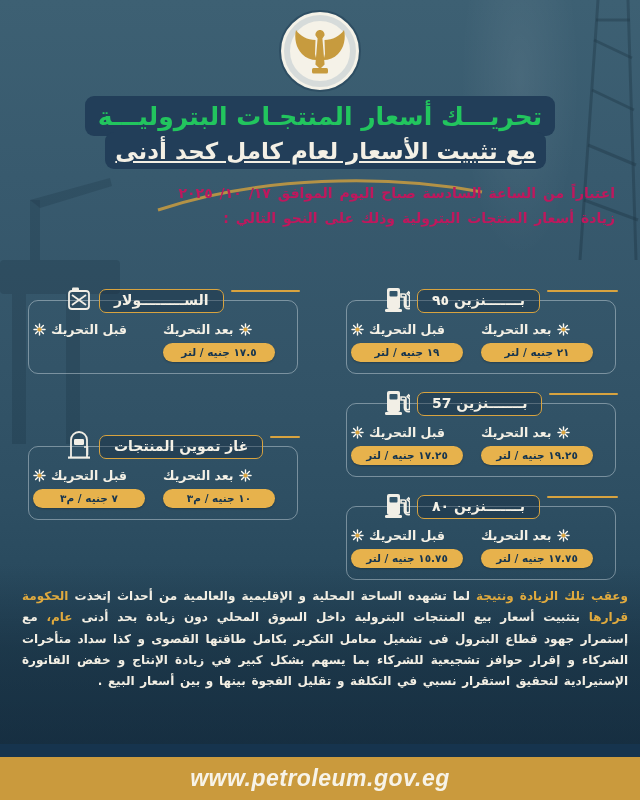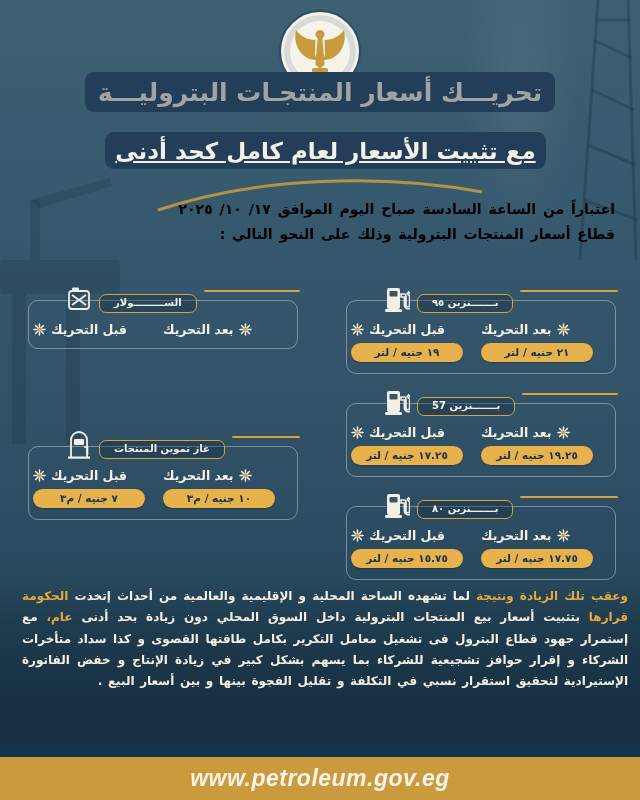--- a/index.html
+++ b/index.html
@@ -9,37 +9,37 @@
   .layer{position:absolute;}
   
   .bg-haze{top:0;right:60px;width:120px;height:260px;background:radial-gradient(ellipse at 50% 30%,rgba(255,255,255,.07),rgba(255,255,255,0) 70%);}
   .bg-sea{top:565px;left:0;right:0;height:185px;
           background:linear-gradient(180deg,rgba(16,36,52,0),rgba(16,36,52,.38) 45%,rgba(12,30,46,.5) 100%);}
   .bg-svg{pointer-events:none;opacity:.5;}
   
   .logo{top:10px;left:279px;width:82px;height:82px;}
   
   .band{display:flex;align-items:center;justify-content:center;border-radius:9px;background:#223e59;font-weight:bold;direction:rtl;}
-  .title-band{top:72px;left:85px;width:470px;height:40px;color:#a3a3a3;font-size:25px;}
+  .title-band{top:96px;left:85px;width:470px;height:40px;color:#22c55e;font-size:25px;}
   .subtitle-band{top:132px;left:105px;width:441px;height:37px;color:#f4f0e5;font-size:23px;text-decoration:underline;}
   .gold-curve{top:168px;left:150px;width:340px;height:46px;}
   
-  .intro{top:197px;right:25px;width:480px;direction:rtl;text-align:right;color:#000000;
+  .intro{top:181px;right:25px;width:480px;direction:rtl;text-align:right;color:#be185d;
          font-size:14px;font-weight:bold;line-height:1.75;word-spacing:2px;}
   
   .panel{position:absolute;width:274px;}
   .sec-b95{left:344px;top:281px;}
   .sec-b92{left:344px;top:384px;}
   .sec-b80{left:344px;top:487px;}
   .sec-diesel{left:26px;top:281px;}
   .sec-gas{left:26px;top:427px;}
   .head{display:flex;align-items:flex-end;gap:7px;height:32px;padding-left:40px;position:relative;z-index:2;}
   .fuel-icon{width:26px;height:28px;flex:0 0 auto;margin-bottom:0px;}
   .sec-titlebox{border:1.5px solid #d8a33f;border-radius:7px;padding:2px 14px 4px;background:rgba(18,38,56,.35);
-                color:#f5f1e6;font-size:10px;font-weight:bold;direction:rtl;white-space:nowrap;}
+                color:#f5f1e6;font-size:14px;font-weight:bold;direction:rtl;white-space:nowrap;}
   .tail{flex:1;height:0;border-top:2px solid #d8a33f;margin-bottom:21px;border-radius:2px;}
   .body{border:1px solid rgba(225,233,239,.42);border-radius:10px;margin:-13px 2px 0;padding:21px 4px 11px;}
   .cols{display:flex;direction:rtl;}
   .col{flex:1;display:flex;flex-direction:column;align-items:flex-end;gap:6px;}
   .lbl{display:flex;align-items:center;gap:5px;color:#f5f1e6;font-size:12.5px;font-weight:bold;direction:rtl;}
   .star{width:13px;height:13px;flex:0 0 auto;}
   .badge{background:#e7b24c;color:#16354f;font-size:10.5px;font-weight:bold;padding:3px 10px 4px;border-radius:11px;
          min-width:92px;text-align:center;direction:rtl;box-shadow:0 1px 2px rgba(0,0,0,.25);}
   
   .paragraph{top:586px;right:12px;left:22px;direction:rtl;text-align:justify;color:#f3efe4;
@@ -84,21 +84,21 @@
 </svg>
 
 <div class="layer band title-band">تحريـــك أسعار المنتجـات البتروليـــة</div>
 <div class="layer band subtitle-band">مع تثبيت الأسعار لعام كامل كحد أدنى</div>
 <svg class="layer gold-curve" viewBox="0 0 340 46">
   <path d="M8 42 C 110 8, 235 6, 332 24" fill="none" stroke="#c99c40" stroke-width="3" opacity=".85"></path>
 </svg>
 
 <div class="layer intro">
   <div>اعتباراً من الساعة السادسة صباح اليوم الموافق ١٧‏/ ‏١٠‏/ ‏٢٠٢٥</div>
-  <div>قطاع أسعار المنتجات البترولية وذلك على النحو التالي :</div>
+  <div>زيادة أسعار المنتجات البترولية وذلك على النحو التالي :</div>
 </div>
 
 <div>
   <div class="panel sec-b95">
     <div class="head">
       <span class="fuel-icon icon-slot">
         <svg viewBox="0 0 26 28" width="26" height="28">
           <rect x="3" y="3" width="13" height="21" rx="2" fill="#f2efe6"></rect>
           <rect x="5.5" y="6" width="8" height="5.5" rx="1" fill="#33566b"></rect>
           <rect x="1" y="24" width="17" height="3" rx="1.2" fill="#f2efe6"></rect>
@@ -267,20 +267,21 @@
               <g stroke="#fdfaf2" stroke-width="2.2" stroke-linecap="round">
                 <line x1="10" y1="1.5" x2="10" y2="18.5"></line>
                   <line x1="1.5" y1="10" x2="18.5" y2="10"></line>
                 <line x1="4" y1="4" x2="16" y2="16"></line>
                   <line x1="16" y1="4" x2="4" y2="16"></line>
               </g>
               <circle cx="10" cy="10" r="3.2" fill="#d8a33f"></circle>
             </svg>
             <span class="after-label">بعد التحريك</span>
           </div>
+          <div class="badge after-badge">١٧.٥ جنيه / لتر</div>
         </div>
         <div class="col">
           <div class="lbl">
             <span class="before-label">قبل التحريك</span>
             <svg class="star" viewBox="0 0 20 20">
               <g stroke="#fdfaf2" stroke-width="2.2" stroke-linecap="round">
                 <line x1="10" y1="1.5" x2="10" y2="18.5"></line>
                   <line x1="1.5" y1="10" x2="18.5" y2="10"></line>
                 <line x1="4" y1="4" x2="16" y2="16"></line>
                   <line x1="16" y1="4" x2="4" y2="16"></line>

